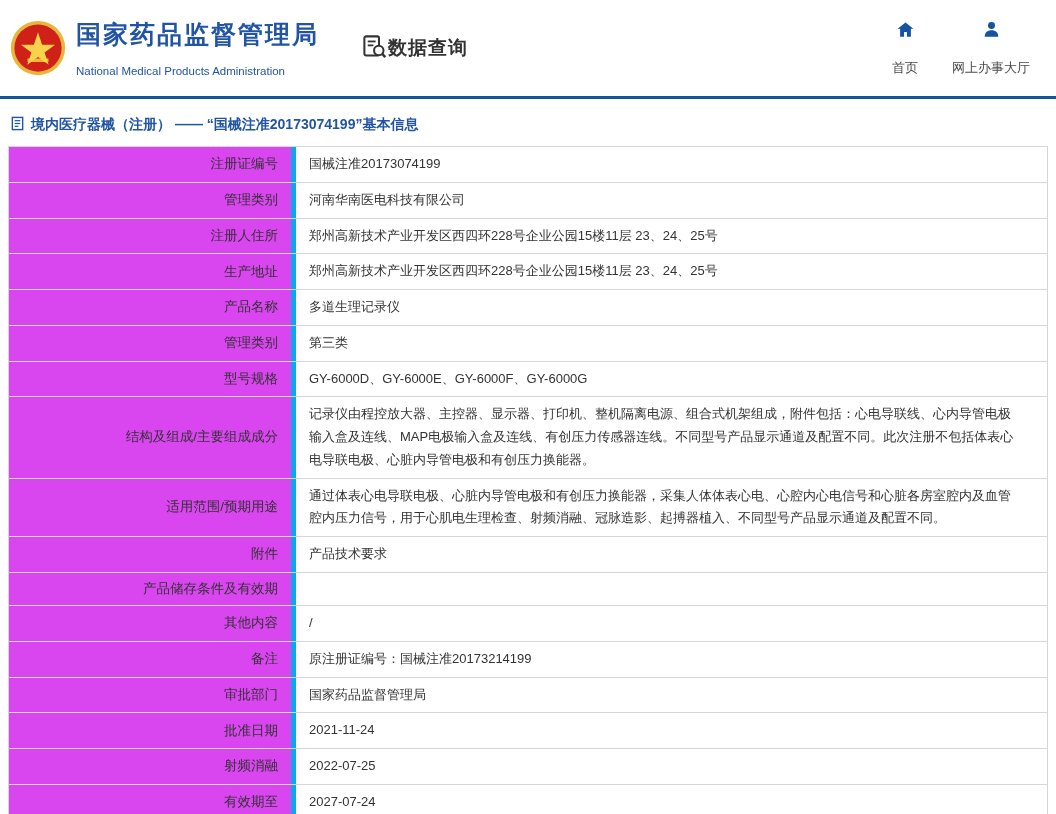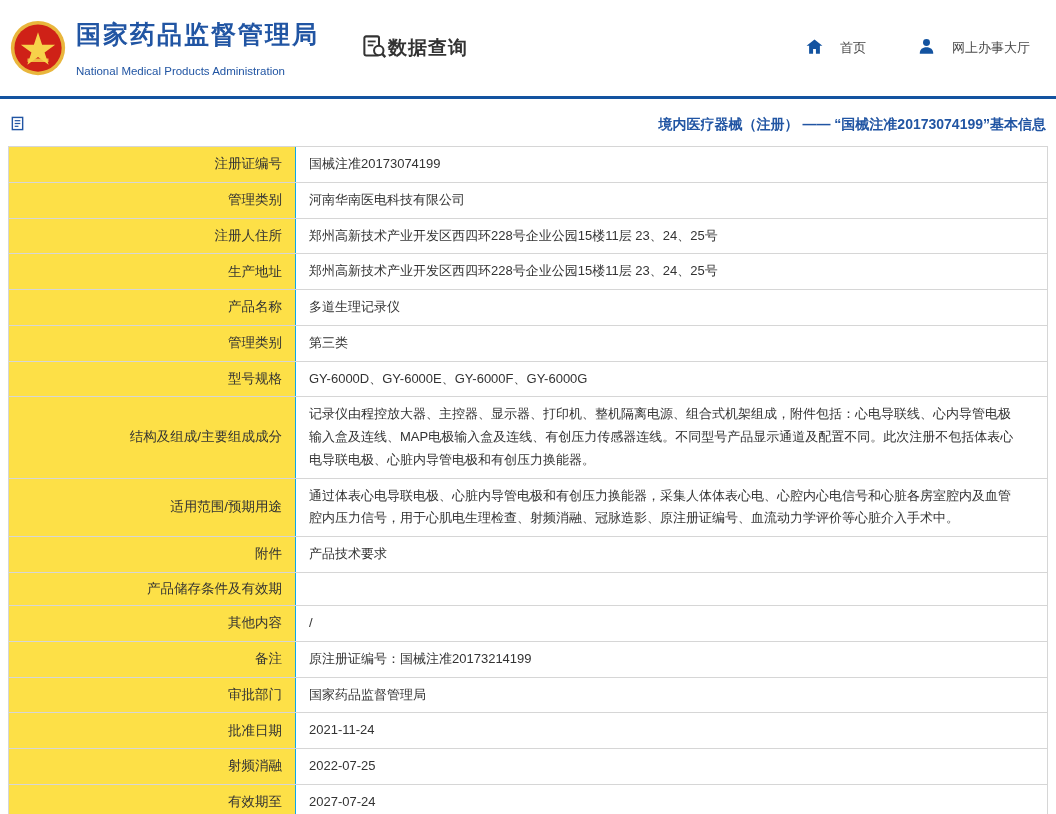--- a/index.html
+++ b/index.html
@@ -46,25 +46,25 @@
     font-weight: 600;
     letter-spacing: 1px;
   }
   .topnav {
     margin-left: auto;
     display: flex;
     gap: 34px;
   }
   .nav-item {
     display: flex;
+    flex-direction: column;
     align-items: center;
     gap: 16px;
     text-decoration: none;
     cursor: pointer;
-    margin-left: 17px;
   }
   .nav-item .nav-label {
     font-size: 13px;
     color: #4a4a4a;
   }
   .blue-line {
     height: 3px;
     background: #1353a0;
     width: 100%;
   }
@@ -72,41 +72,40 @@
   
   .content { padding: 0 8px; }
   .breadcrumb {
     display: flex;
     align-items: center;
     gap: 6px;
     padding: 17px 2px 12px 2px;
     color: #2155a3;
     font-size: 14px;
     font-weight: 600;
-    justify-content: space-between;
   }
 
   
   .info-table {
     width: 100%;
     border: 1px solid #d6d6d6;
     border-bottom: none;
     background: #fff;
   }
   .trow {
     display: flex;
     border-bottom: 1px solid #d6d6d6;
     min-height: 30px;
     align-items: stretch;
   }
   .tlabel {
     width: 287px;
     flex: 0 0 287px;
-    background: #fde047;
-    border-right: 1px solid #0ea5e9;
+    background: #d946ef;
+    border-right: 5px solid #0ea5e9;
     text-align: right;
     padding: 6px 13px 6px 8px;
     font-size: 13.5px;
     color: #333;
     display: flex;
     align-items: center;
     justify-content: flex-end;
     line-height: 1.5;
   }
   .tvalue {
@@ -217,21 +216,21 @@
         <div class="trow">
           <div class="tlabel">型号规格</div>
           <div class="tvalue">GY-6000D、GY-6000E、GY-6000F、GY-6000G</div>
         </div>
         <div class="trow">
           <div class="tlabel">结构及组成/主要组成成分</div>
           <div class="tvalue">记录仪由程控放大器、主控器、显示器、打印机、整机隔离电源、组合式机架组成，附件包括：心电导联线、心内导管电极输入盒及连线、MAP电极输入盒及连线、有创压力传感器连线。不同型号产品显示通道及配置不同。此次注册不包括体表心电导联电极、心脏内导管电极和有创压力换能器。</div>
         </div>
         <div class="trow">
           <div class="tlabel">适用范围/预期用途</div>
-          <div class="tvalue">通过体表心电导联电极、心脏内导管电极和有创压力换能器，采集人体体表心电、心腔内心电信号和心脏各房室腔内及血管腔内压力信号，用于心肌电生理检查、射频消融、冠脉造影、原注册证编号、血流动力学评价等心脏介入手术中。</div>
+          <div class="tvalue">通过体表心电导联电极、心脏内导管电极和有创压力换能器，采集人体体表心电、心腔内心电信号和心脏各房室腔内及血管腔内压力信号，用于心肌电生理检查、射频消融、冠脉造影、起搏器植入、不同型号产品显示通道及配置不同。</div>
         </div>
         <div class="trow">
           <div class="tlabel">附件</div>
           <div class="tvalue">产品技术要求</div>
         </div>
         <div class="trow">
           <div class="tlabel">产品储存条件及有效期</div>
           <div class="tvalue"></div>
         </div>
         <div class="trow">

